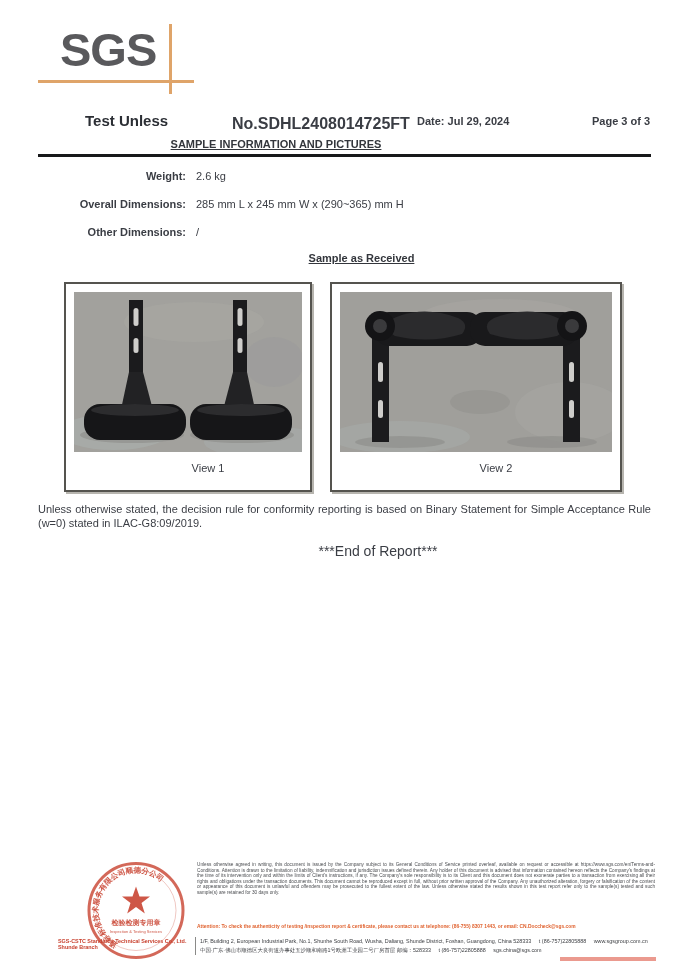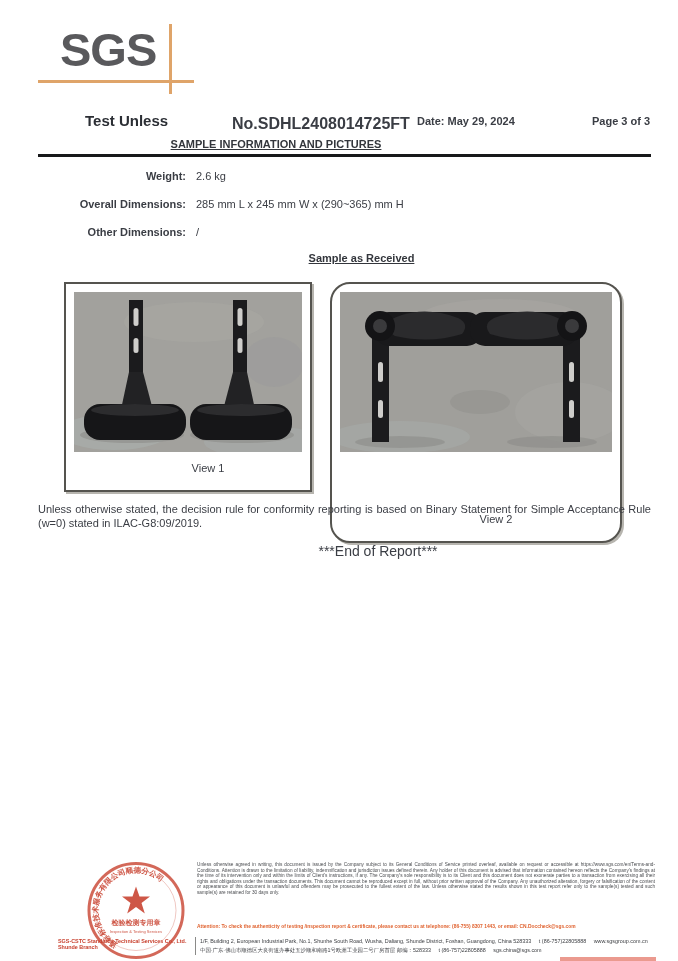--- a/index.html
+++ b/index.html
@@ -23,21 +23,21 @@
   
   .info-row { position: absolute; left: 0; width: 678px; font-size: 11px; }
   .info-label { position: absolute; left: 0; width: 186px; text-align: right; font-weight: bold; color: #3a3d44; }
   .info-value { position: absolute; left: 196px; color: #3a3d44; }
 
   .sample-heading { position: absolute; left: 0; top: 252px; width: 678px; text-align: center; font-size: 11px; font-weight: bold; text-decoration: underline; color: #33363c; padding-left: 45px; }
 
   
   .frame { position: absolute; top: 282px; background: #ffffff; border: 2px solid #55544f; box-shadow: 2px 2px 0 #b7b5af; }
   .frame-1 { left: 64px;  width: 248px; height: 210px; }
-  .frame-2 { left: 330px; width: 292px; height: 261px; border-radius: 20px; }
+  .frame-2 { left: 330px; width: 292px; height: 210px; }
   .photo { position: absolute; left: 8px; top: 8px; right: 8px; height: 160px; background: #a2a19d; overflow: hidden; }
   .caption { position: absolute; left: 0; bottom: 16px; width: 100%; text-align: center; font-size: 11px; color: #3a3d44; margin-left: 20px; }
 
   
   .decision { position: absolute; left: 38px; top: 502px; width: 613px; font-size: 11px; line-height: 14px; text-align: justify; color: #3a3d44; }
   .end-report { position: absolute; left: 0; top: 543px; width: 678px; text-align: center; font-size: 14px; color: #3a3d44; margin-left: 39px; }
 
   
   .footer { position: absolute; left: 0; top: 858px; width: 678px; height: 103px; }
   .disclaimer { position: absolute; left: 197px; top: 4px; width: 458px; font-size: 4.7px; line-height: 5.6px; text-align: justify; color: #4a4c50; }
@@ -53,21 +53,21 @@
 <body>
 
 <div class="logo-hline"></div>
 <div class="logo-vline"></div>
 <div class="logo-wrap">
   <div class="logo-text">SGS</div>
 </div>
 
 <div class="hdr-title">Test Unless</div>
 <div class="hdr-no">No.SDHL2408014725FT</div>
-<div class="hdr-date">Date: May 29, 2024</div>
+<div class="hdr-date">Date: Jul 29, 2024</div>
 <div class="hdr-page">Page 3 of 3</div>
 <div class="hdr-section">SAMPLE INFORMATION AND PICTURES</div>
 <div class="hdr-rule"></div>
 
 <div class="info-row" style="top:170px">
   <span class="info-label">Weight:</span>
   <span class="info-value">2.6 kg</span>
 </div>
 <div class="info-row" style="top:198px">
   <span class="info-label">Overall Dimensions:</span>

